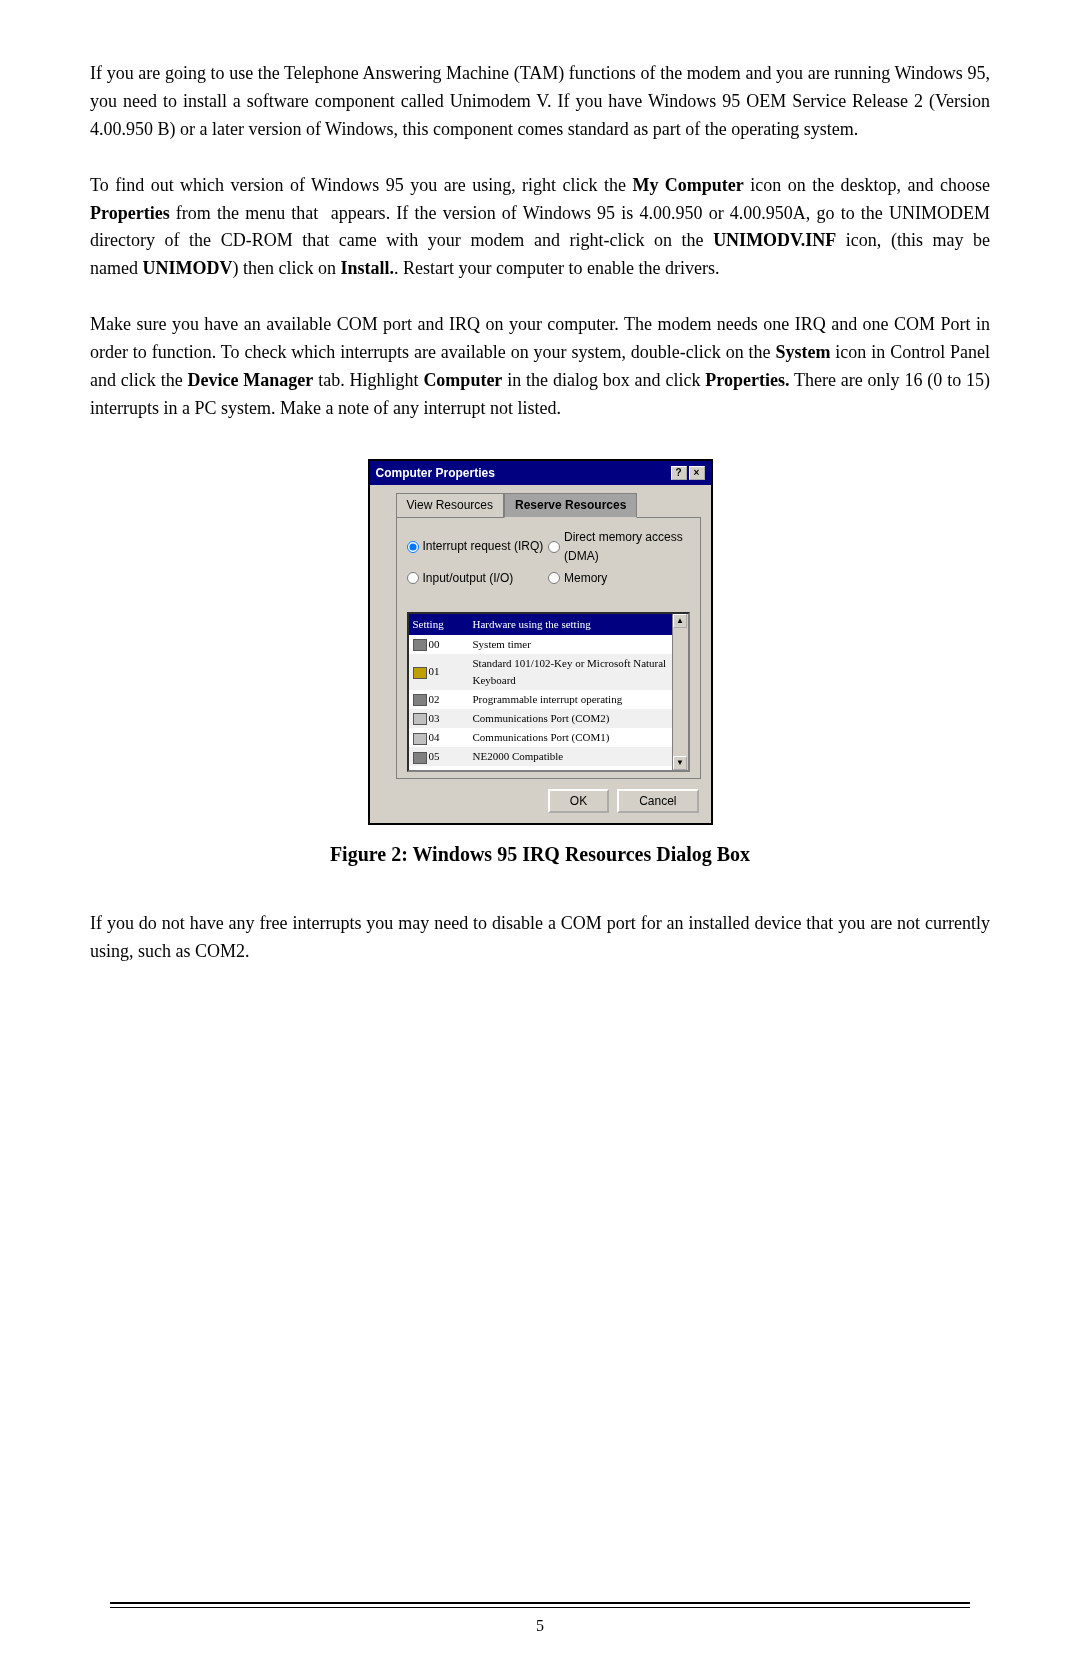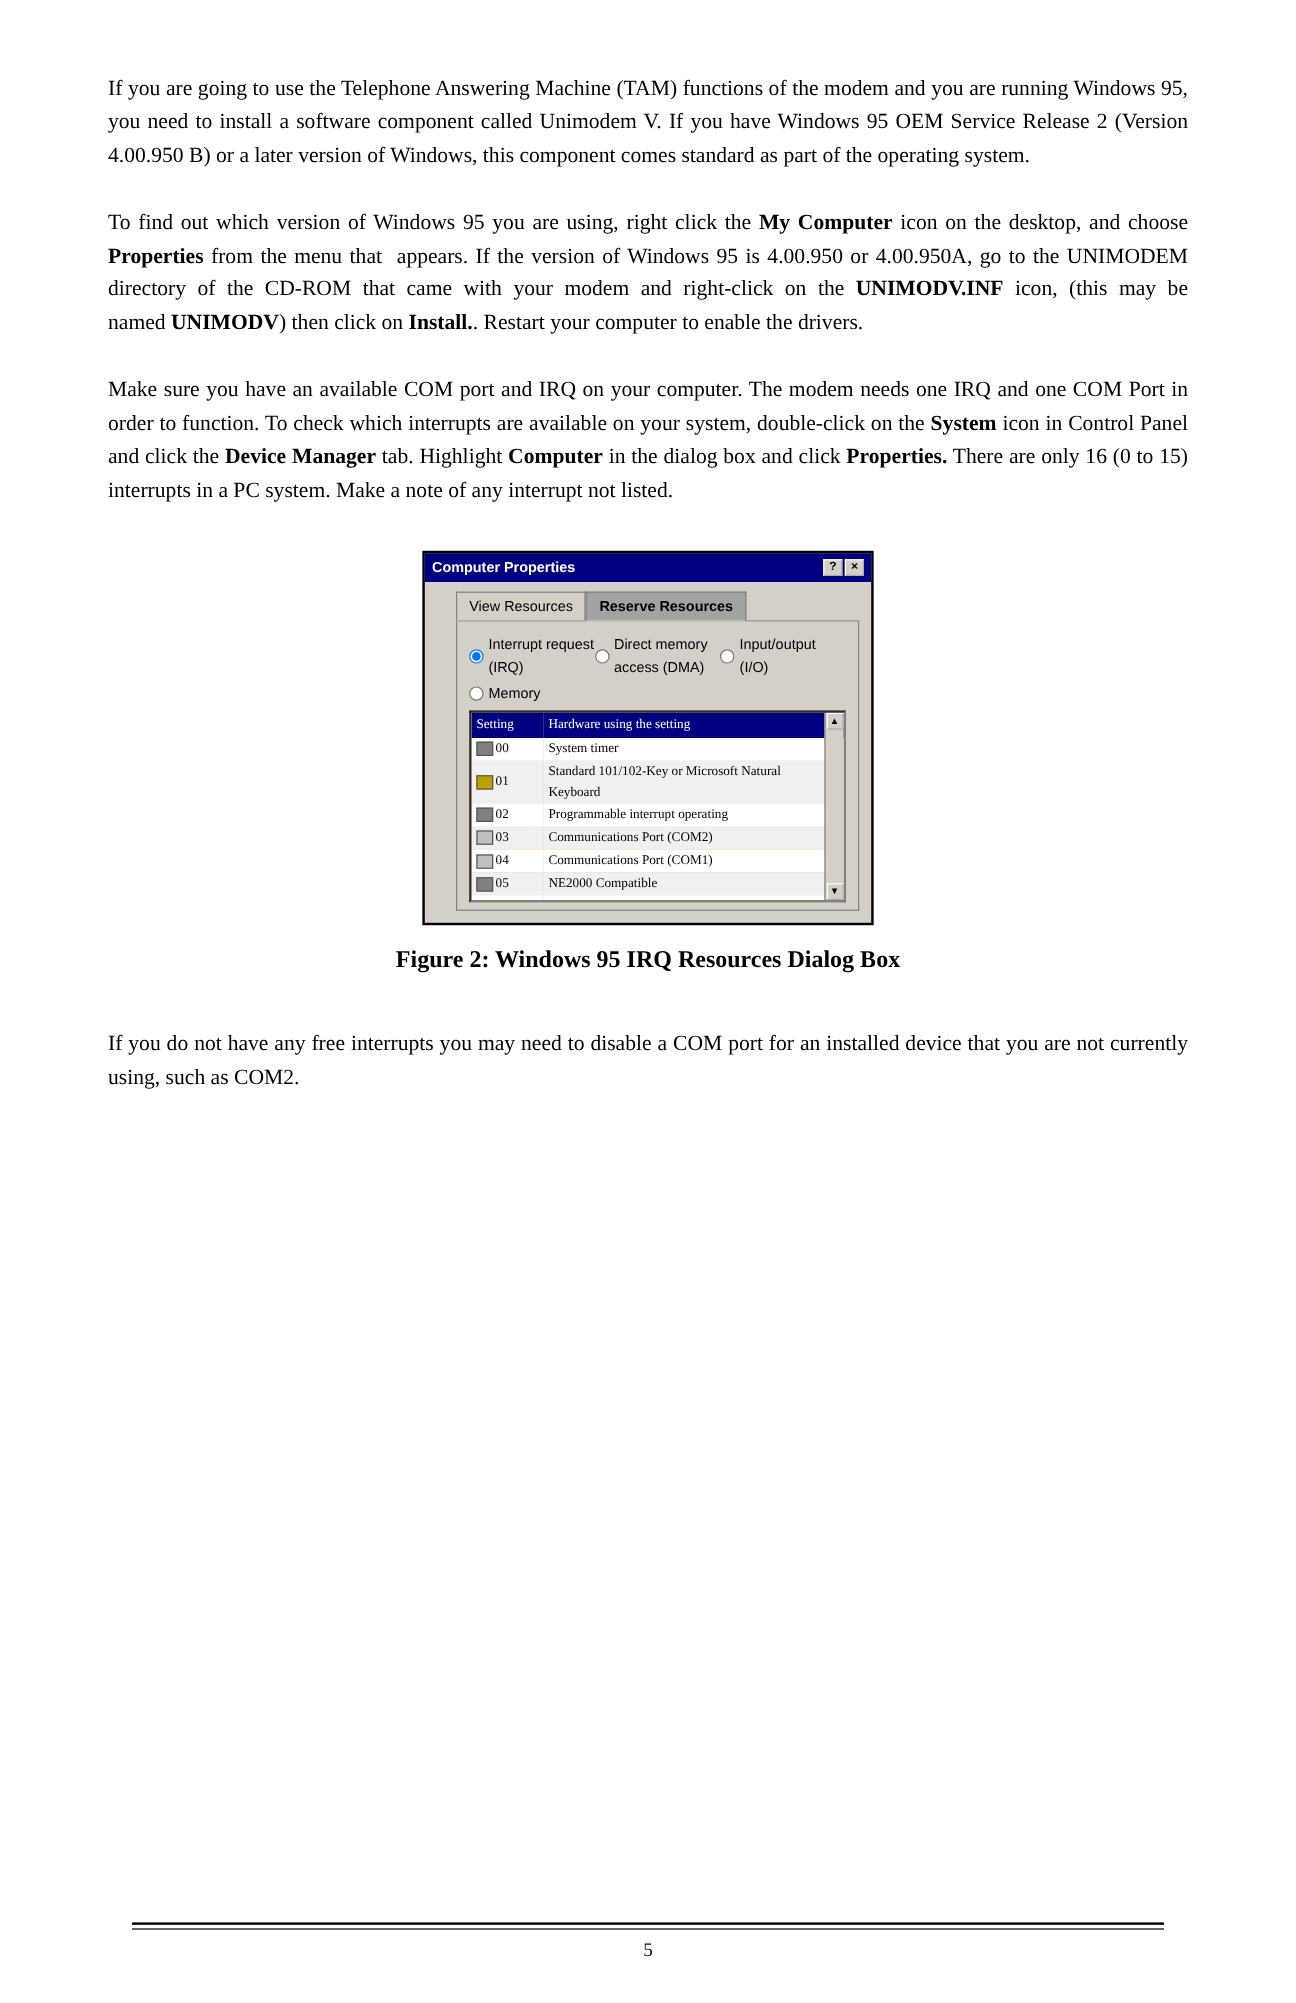--- a/index.html
+++ b/index.html
@@ -25,21 +25,21 @@
     .figure-container {
       display: flex;
       flex-direction: column;
       align-items: center;
       margin: 36px 0 12px 0;
     }
 
     .dialog-box {
       border: 2px solid #000;
       background: #d4d0c8;
-      width: 376px;
+      width: 345px;
       font-family: "Arial", sans-serif;
       font-size: 12px;
       color: #000;
     }
 
     .dialog-titlebar {
       background: #000080;
       color: #fff;
       font-family: "Arial", sans-serif;
       font-size: 12px;
@@ -100,23 +100,23 @@
 
     .tab-content {
       border: 1px solid #808080;
       border-top: none;
       padding: 10px 10px 6px 10px;
       background: #d4d0c8;
     }
 
     .radio-group {
       display: grid;
-      grid-template-columns: 1fr 1fr 1fr;
+      grid-template-columns: 1fr 1fr;
       gap: 4px 0;
-      margin-bottom: 4px;
+      margin-bottom: 24px;
     }
 
     .radio-item {
       display: flex;
       align-items: center;
       gap: 4px;
       font-size: 12px;
       font-family: "Arial", sans-serif;
     }
 
@@ -316,20 +316,24 @@
             </tbody>
           </table>
 
           <div style="position:absolute;right:0;top:0;width:16px;height:100%;background:#d4d0c8;border-left:1px solid #808080;display:flex;flex-direction:column;justify-content:space-between;align-items:center;">
             <div style="width:14px;height:14px;background:#d4d0c8;border:1px outset #fff;display:flex;align-items:center;justify-content:center;font-size:8px;cursor:pointer;">▲</div>
             <div style="width:14px;height:14px;background:#d4d0c8;border:1px outset #fff;display:flex;align-items:center;justify-content:center;font-size:8px;cursor:pointer;">▼</div>
           </div>
         </div>
       </div>
 
+      <div class="dialog-buttons">
+        <button class="dialog-btn">OK</button>
+        <button class="dialog-btn">Cancel</button>
+      </div>
     </div>
   </div>
 
   <div class="figure-caption">
     <span>Figure 2: Windows 95 IRQ Resources Dialog Box</span>
   </div>
 </div>
 
 <p class="paragraph">
   <span>If you do not have any free interrupts you may need to disable a COM port for an installed device that you are not currently using, such as COM2.</span>

